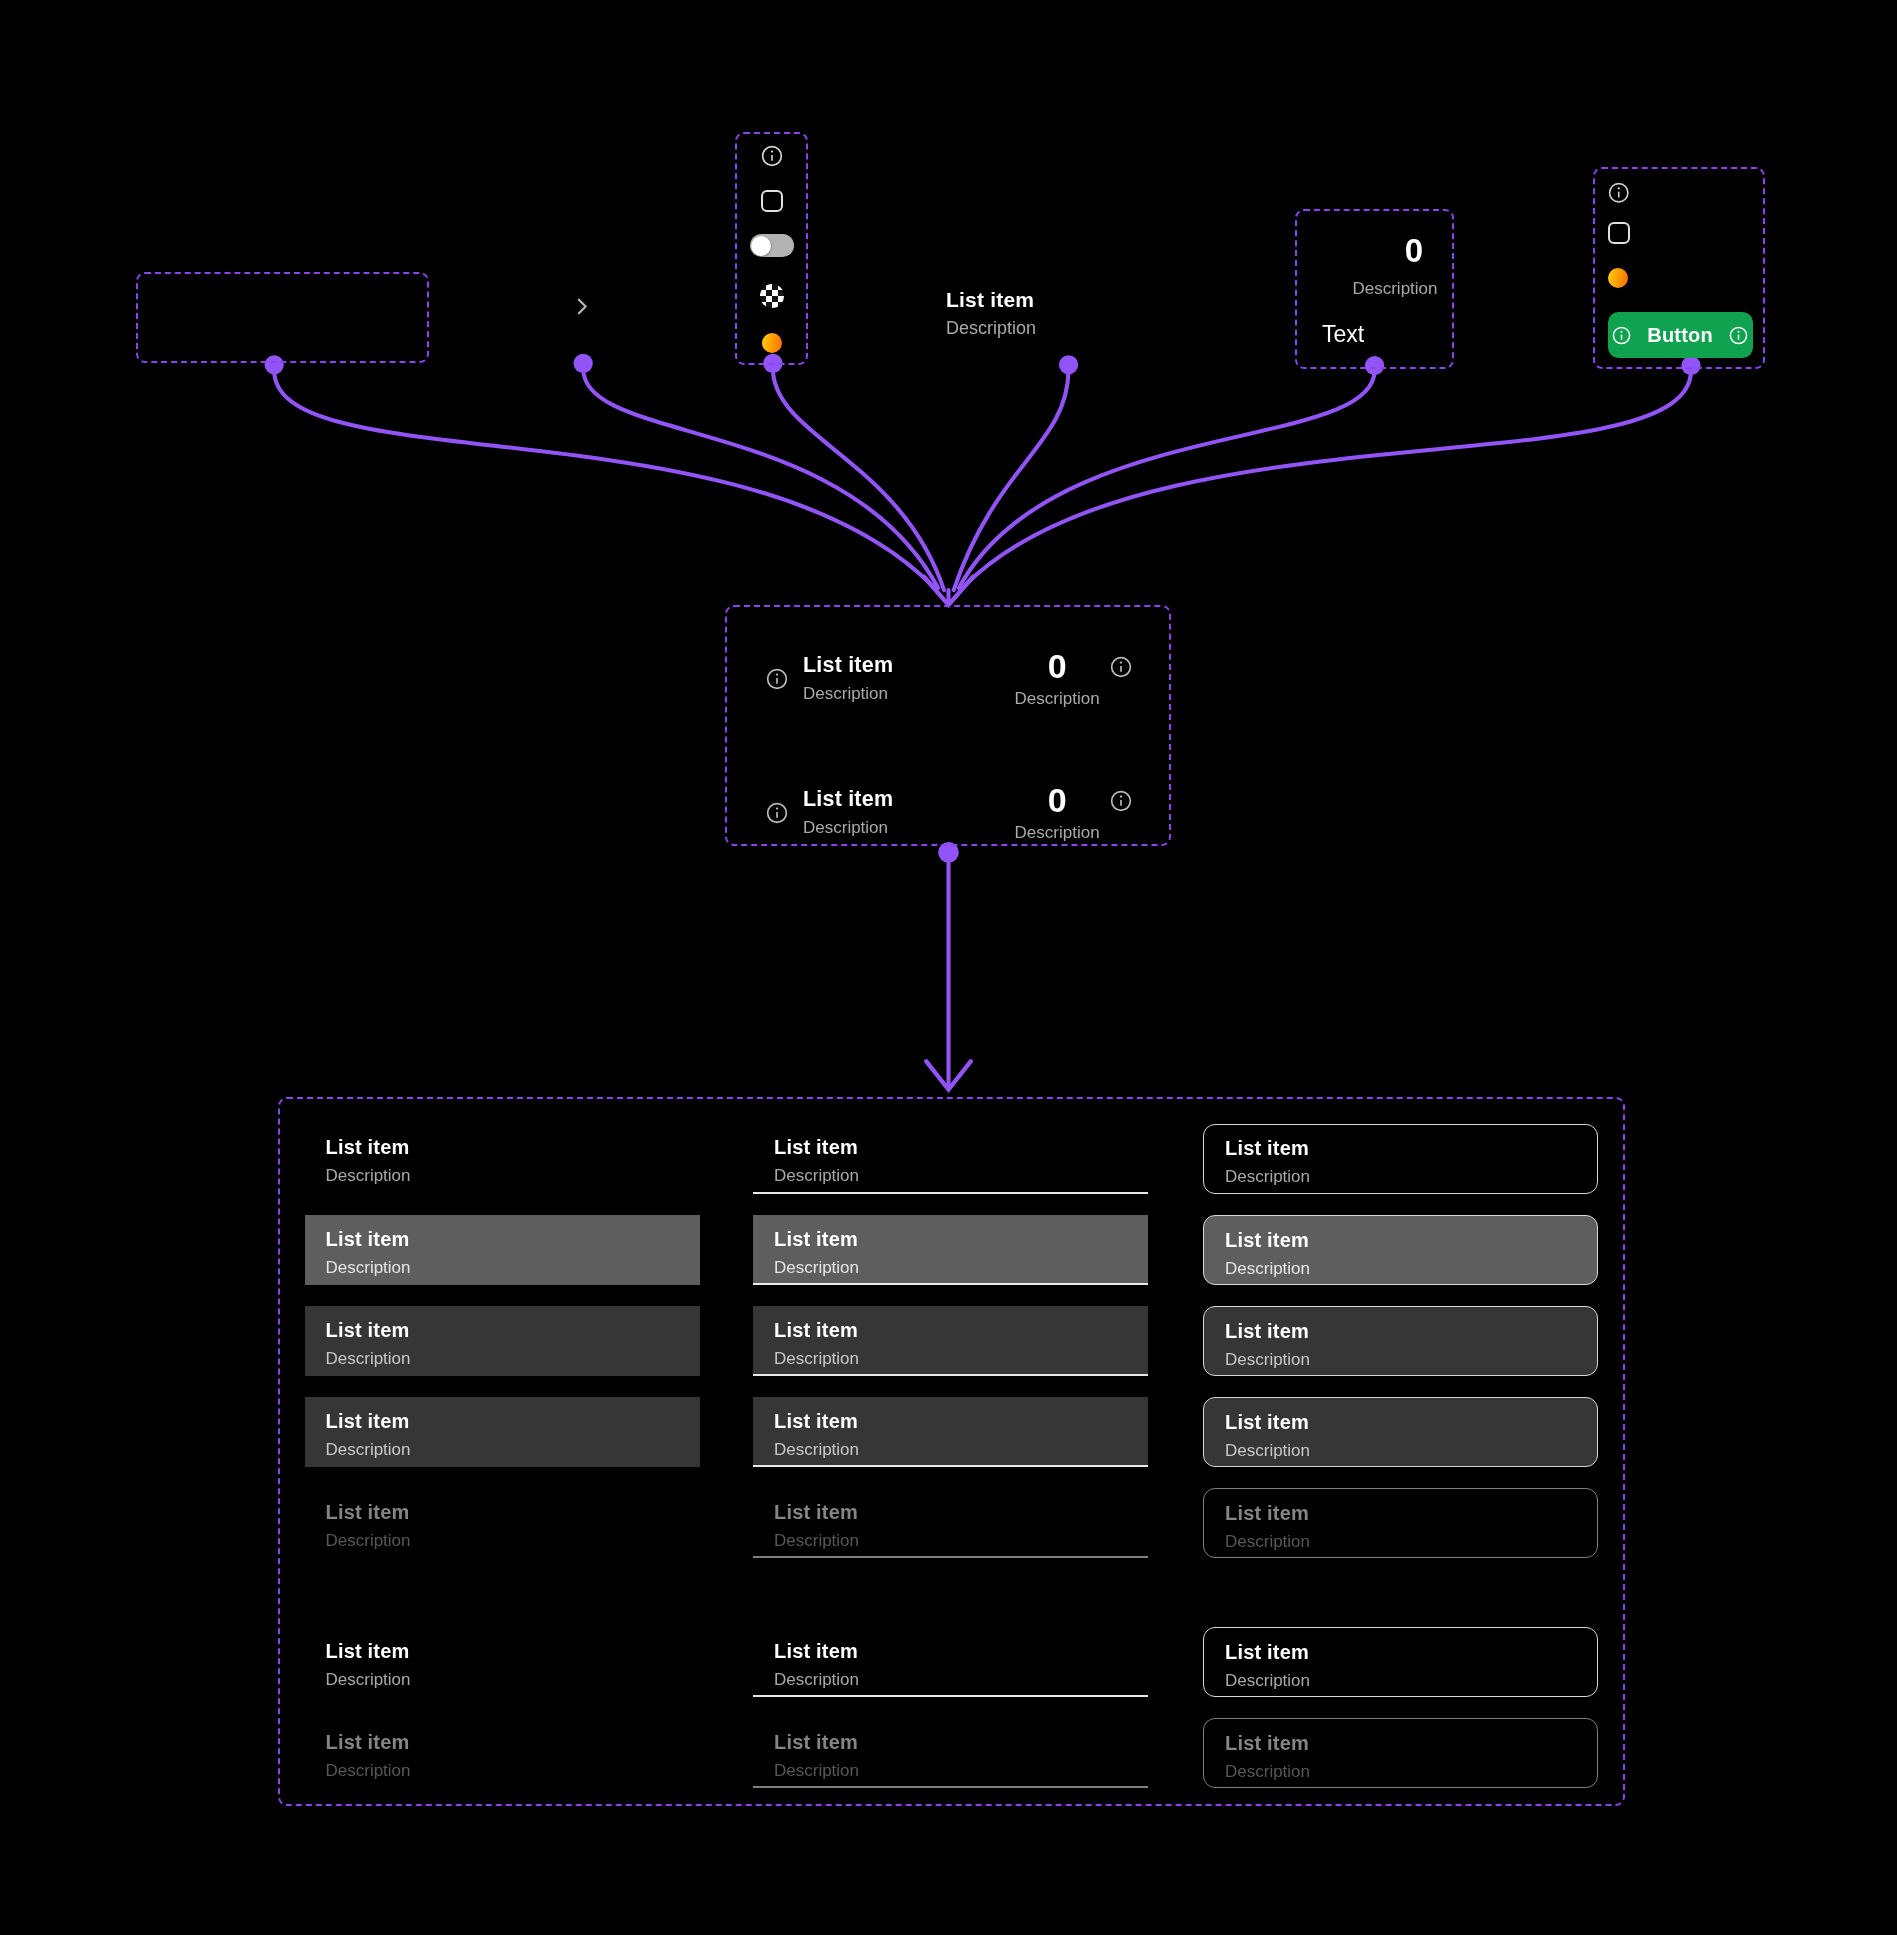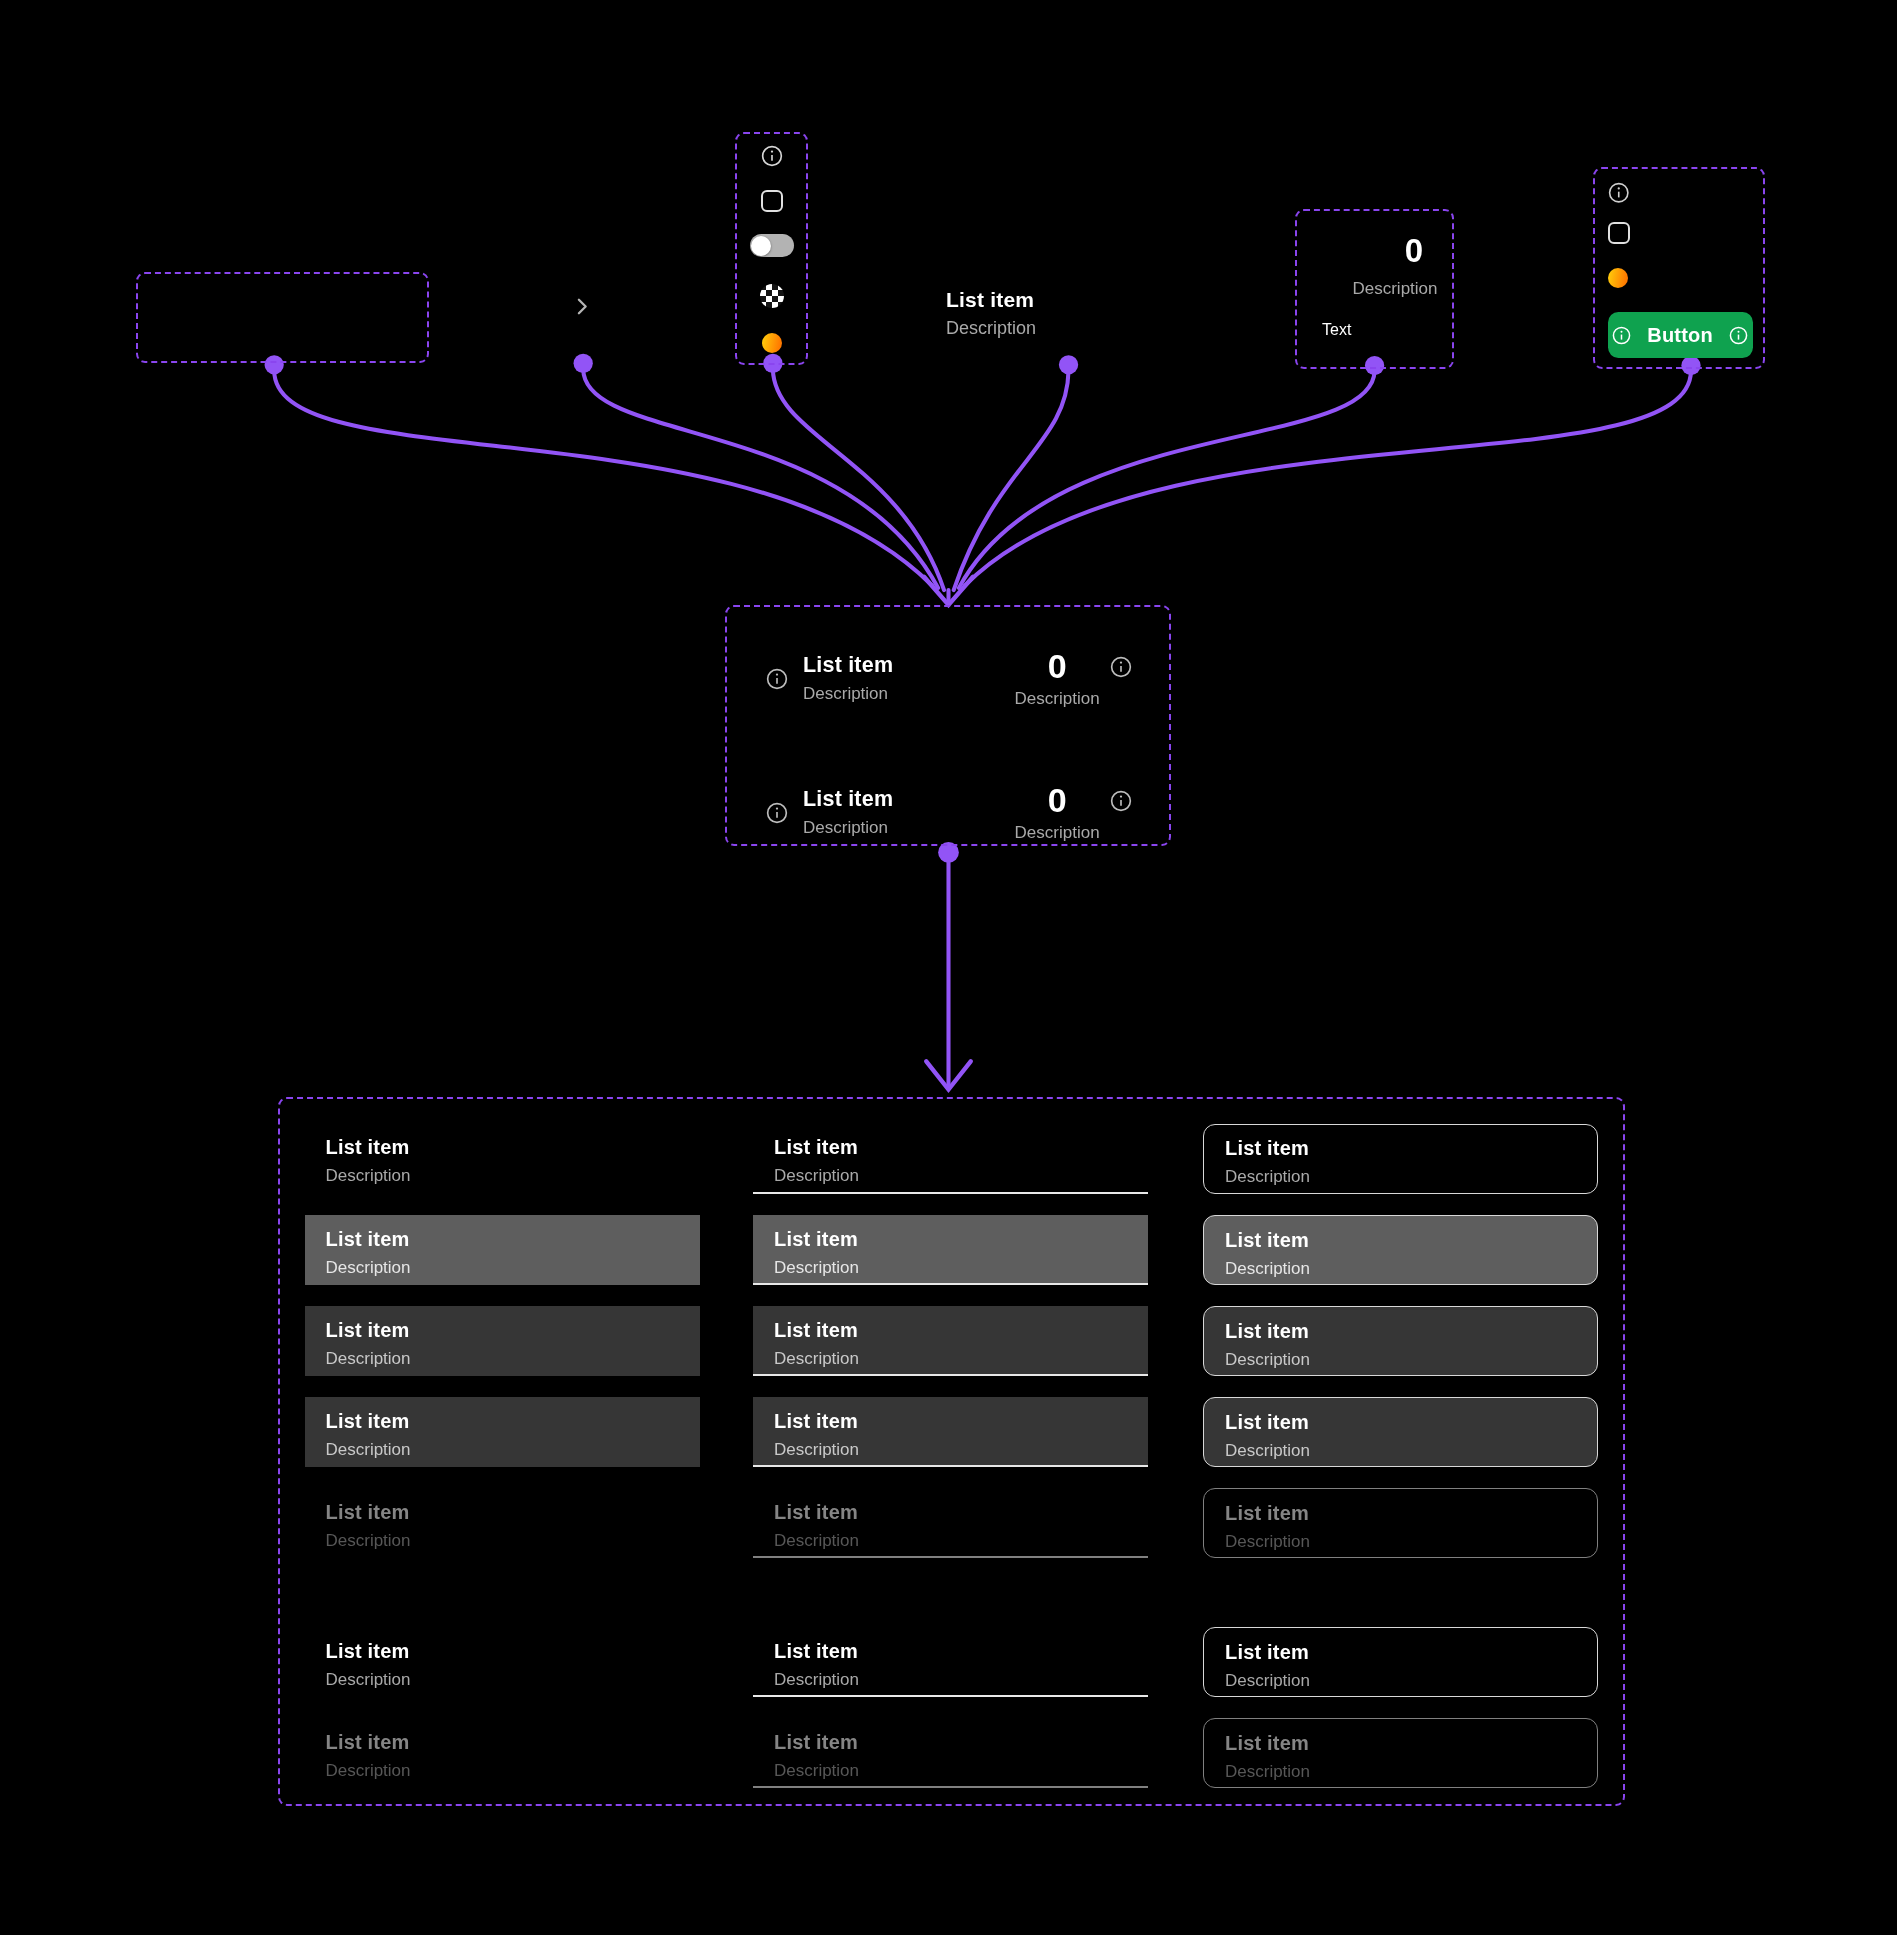--- a/index.html
+++ b/index.html
@@ -39,21 +39,21 @@
   .checker{width:24px;height:24px;border-radius:50%;background-image:repeating-conic-gradient(#ffffff 0% 25%, #141414 25% 50%);background-size:12px 12px;}
   .orange-dot{width:20px;height:20px;border-radius:50%;background:linear-gradient(100deg,#ffc60a 10%,#ff7a00 85%);}
 
   .preview-text{position:absolute;left:946px;top:288px;}
   .preview-text .t{font-size:21px;font-weight:700;color:var(--title);letter-spacing:0.2px;}
   .preview-text .d{font-size:18px;color:var(--desc);margin-top:6px;}
 
   .value-box{left:1295px;top:209px;width:159px;height:160px;}
   .vb-zero{position:absolute;left:80px;top:21px;width:74px;text-align:center;font-size:33px;font-weight:700;color:#fff;}
   .vb-desc{position:absolute;left:37px;top:68px;width:122px;text-align:center;font-size:17px;color:var(--desc);}
-  .vb-text{position:absolute;left:25px;top:110px;font-size:16px;color:#fff;}
+  .vb-text{position:absolute;left:25px;top:110px;font-size:23px;color:#fff;}
 
   .button-box{left:1593px;top:167px;width:172px;height:202px;}
   .bb-slot{position:absolute;}
   .green-btn{position:absolute;left:12.6px;top:143px;width:145px;height:46px;background:var(--green);border-radius:10.4px;display:flex;align-items:center;justify-content:center;gap:16.3px;color:#fff;}
   .green-btn .lbl{font-size:20px;font-weight:600;letter-spacing:0.2px;}
 
   
   .detail-card{left:725px;top:605px;width:446px;height:241px;}
   .card-row{position:absolute;left:39px;right:37px;display:flex;align-items:center;}
   .card-row.r0{top:33px;height:77px;}

